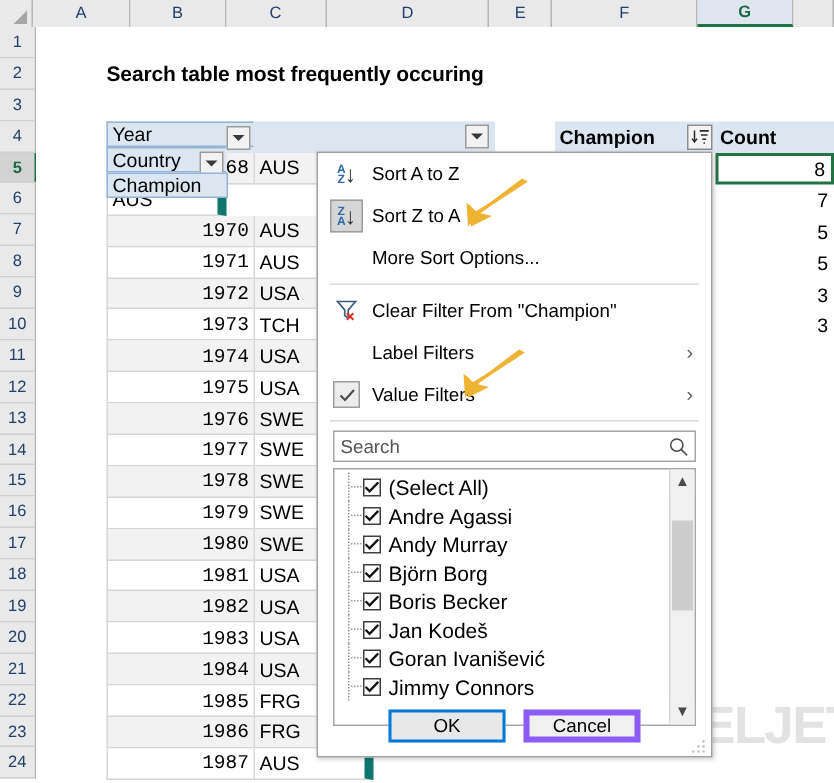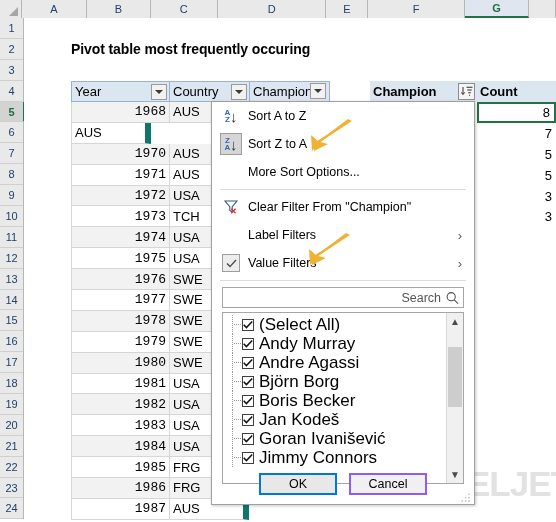--- a/index.html
+++ b/index.html
@@ -100,20 +100,21 @@
   
   #srctable {
     position: absolute;
     left: 71px; top: 81px;
     width: 259px;
   }
   .src-hdr-row {
     display: flex; height: 21px;
     background: #dce6f1;
     box-sizing: border-box;
+    flex-direction: column;
   }
   .src-hdr {
     box-sizing: border-box;
     border: 1px solid #95b3d7;
     border-right: none;
     display: flex; align-items: center;
     padding-left: 3px;
     font-size: 13px;
     color: #000;
     position: relative;
@@ -266,21 +267,20 @@
   .search-wrap input {
     border: none; outline: none;
     font-family: "Liberation Sans", sans-serif;
     font-size: 12.5px;
     color: #000;
     padding: 0 22px 0 4px;
     width: 100%;
     height: 100%;
     background: transparent;
     box-sizing: border-box;
-    text-align: right;
   }
   .search-wrap input::placeholder { color: #555; opacity: 1; }
   .search-icon {
     position: absolute; right: 4px; top: 50%;
     transform: translateY(-50%);
     width: 13px; height: 13px;
   }
 
   
   .listbox {
@@ -295,21 +295,21 @@
   .list-inner {
     position: absolute; left: 0; top: 0;
     right: 17px; bottom: 0;
     overflow: hidden;
     padding-top: 2px;
   }
   .litem {
     height: 19px;
     display: flex; align-items: center;
     padding-left: 8px;
-    font-size: 17px;
+    font-size: 14px;
     position: relative;
   }
   .treeline {
     position: absolute;
     left: 9px; top: 0; bottom: 0;
     border-left: 1px dotted #999;
   }
   .treedash {
     width: 7px;
     border-top: 1px dotted #999;
@@ -354,21 +354,21 @@
     left: 0; right: 0; bottom: 9px;
     display: flex; justify-content: center;
     gap: 12px;
   }
   .dlgbtn {
     width: 78px; height: 22px;
     font-size: 12.5px;
     font-family: "Liberation Sans", sans-serif;
     color: #000;
     background: #f0f0f0;
-    border: 2px solid #8b5cf6;
+    border: 4px solid #8b5cf6;
     box-sizing: border-box;
     display: flex; align-items: center; justify-content: center;
     cursor: default;
   }
   .dlgbtn.primary {
     border: 2px solid #0078d7;
     background: #e8e8e8;
   }
 
   .grip {
@@ -439,21 +439,21 @@
     <div class="rowhead">20</div>
     <div class="rowhead">21</div>
     <div class="rowhead">22</div>
     <div class="rowhead">23</div>
     <div class="rowhead">24</div>
   </div>
 
   <div class="grid-body"></div>
 </div>
 
-<div id="title">Pivot table most frequently occuring</div>
+<div id="title">Search table most frequently occuring</div>
 
 <div id="srctable">
   <div class="src-hdr-row">
     <div class="src-hdr" style="width:98px">
       <span>Year</span>
       <span class="fbtn">
           <span class="caret"></span>
         </span>
     </div>
     <div class="src-hdr" style="width:80px">
@@ -676,31 +676,31 @@
           <span class="ltext">(Select All)</span>
         </div>
         <div class="litem">
           <span class="treeline"></span>
           <span class="treedash"></span>
           <span class="cbx">
             <svg width="10" height="8" viewBox="0 0 10 8">
               <path d="M0.7 3.8 L3.4 6.6 L9.2 0.6" stroke="#111" stroke-width="1.5" fill="none"></path>
             </svg>
           </span>
-          <span class="ltext">Andy Murray</span>
+          <span class="ltext">Andre Agassi</span>
         </div>
         <div class="litem">
           <span class="treeline"></span>
           <span class="treedash"></span>
           <span class="cbx">
             <svg width="10" height="8" viewBox="0 0 10 8">
               <path d="M0.7 3.8 L3.4 6.6 L9.2 0.6" stroke="#111" stroke-width="1.5" fill="none"></path>
             </svg>
           </span>
-          <span class="ltext">Andre Agassi</span>
+          <span class="ltext">Andy Murray</span>
         </div>
         <div class="litem">
           <span class="treeline"></span>
           <span class="treedash"></span>
           <span class="cbx">
             <svg width="10" height="8" viewBox="0 0 10 8">
               <path d="M0.7 3.8 L3.4 6.6 L9.2 0.6" stroke="#111" stroke-width="1.5" fill="none"></path>
             </svg>
           </span>
           <span class="ltext">Björn Borg</span>

